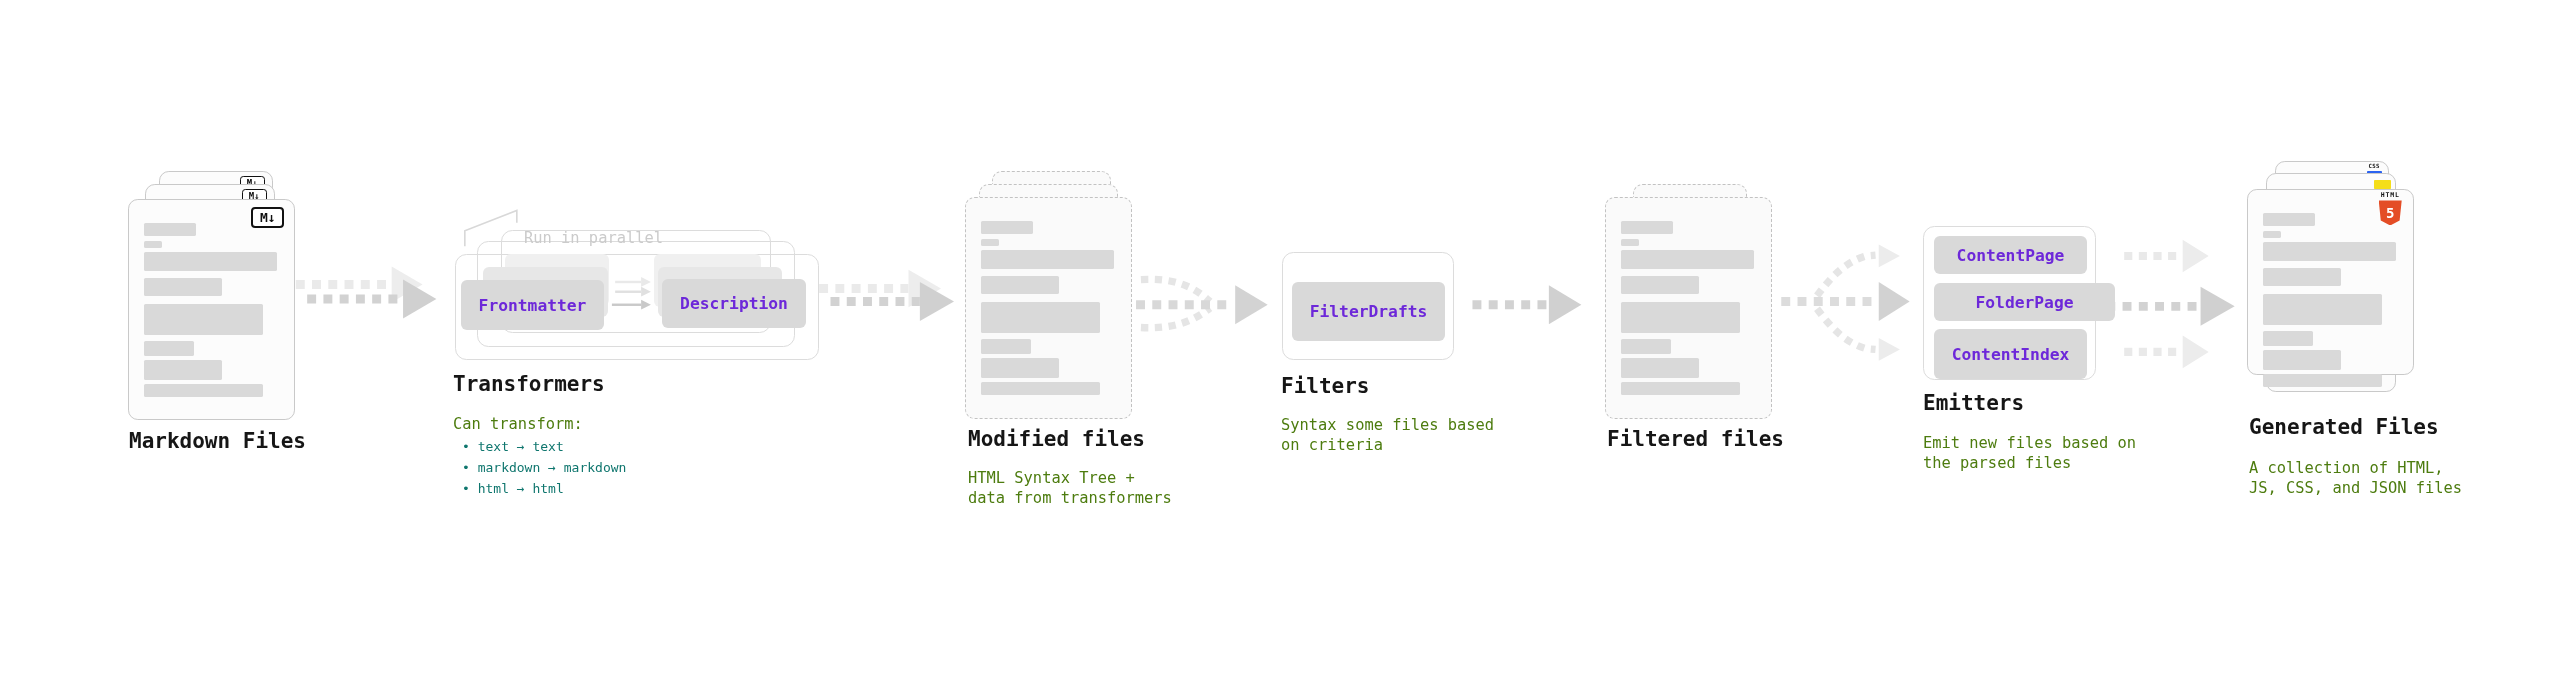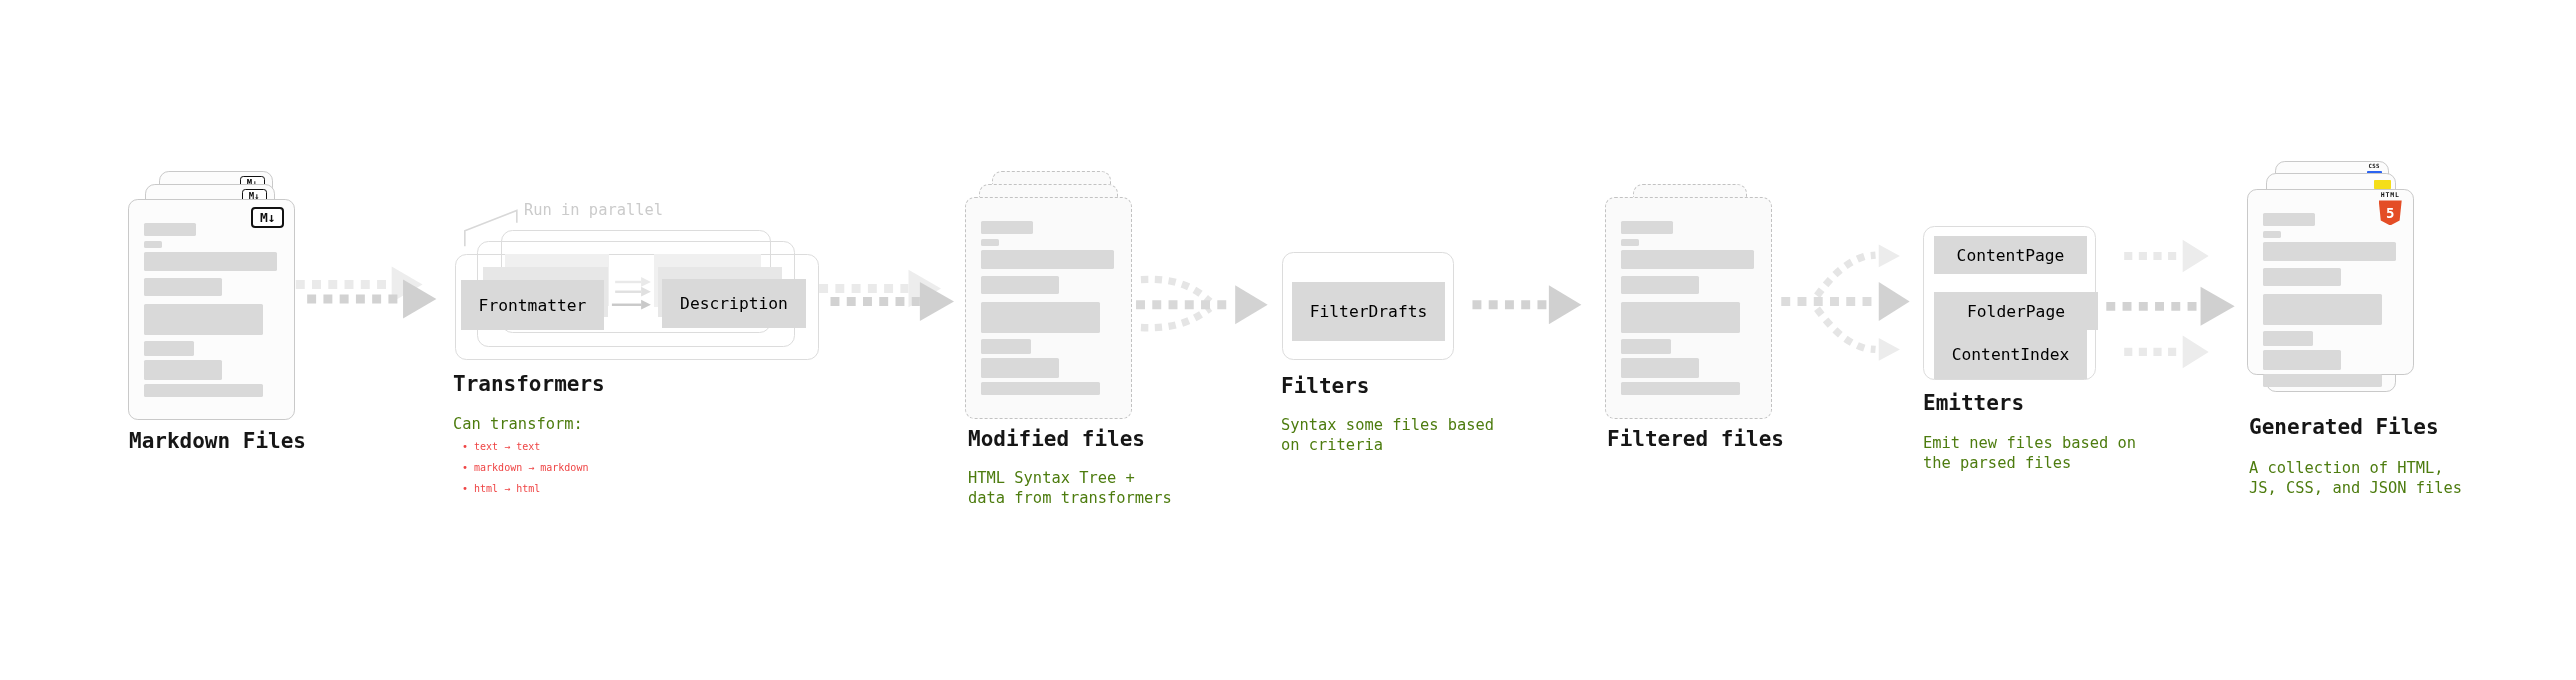--- a/index.html
+++ b/index.html
@@ -35,31 +35,31 @@
   .badge-css .u{width:14.6px;height:3.3px;background:#2b63f0;border-radius:0.8px;margin:0.8px auto 0;}
   .badge-js{position:absolute;right:4.1px;top:5.7px;width:17px;height:9.8px;background:#f5de19;border-radius:0.8px;}
   .badge-html5{position:absolute;right:9.8px;top:2.4px;width:26px;text-align:center;}
   .badge-html5 .w{font-size:6.5px;font-weight:700;color:#111;letter-spacing:0.8px;line-height:7.3px;}
   .badge-html5 .shield{width:23px;height:25px;margin:0.8px auto 0;background:#e44d26;
     clip-path:polygon(0 0,100% 0,91% 80%,50% 100%,9% 80%);
     display:flex;align-items:center;justify-content:center;color:#fff;font-size:14px;font-weight:700;}
 
   
   .outline{position:absolute;border:1.6px solid #dcdcdc;border-radius:11.4px;box-sizing:border-box;background:transparent;}
-  .nodebox{position:absolute;background:#d9d9d9;border-radius:0;display:flex;align-items:center;justify-content:center;
-    font-size:16.3px;color:#000000;white-space:nowrap;}
+  .nodebox{position:absolute;background:#d9d9d9;border-radius:6px;display:flex;align-items:center;justify-content:center;
+    font-size:16.3px;color:#6d28d9;white-space:nowrap;font-weight:bold;}
   .nodebox.ghost1{background:#e7e7e7;}
   .nodebox.ghost2{background:#f0f0f0;}
 
   
   .heading{position:absolute;font-size:21px;font-weight:700;color:#161616;white-space:nowrap;line-height:24.4px;}
   .desc{position:absolute;font-size:15.4px;line-height:20.3px;color:#4d7c0f;white-space:pre-line;}
-  .bullets{position:absolute;font-size:10px;line-height:21px;color:#ef4444;}
+  .bullets{position:absolute;font-size:13px;line-height:21px;color:#0f766e;}
   .bullets div{white-space:nowrap;}
-  .annotation{position:absolute;font-size:15.4px;color:#cbcbcb;white-space:nowrap;}
+  .annotation{position:absolute;font-size:15.4px;color:#cbcbcb;white-space:nowrap;margin-top:28px;}
 </style>
 </head>
 <body>
 
 <div id="canvas">
 
   <svg id="arrows" width="2576" height="681" viewBox="0 0 3170 838">
 
     <g>
       <line x1="364" y1="350" x2="482" y2="350" stroke="#eaeaea" stroke-width="11" stroke-dasharray="11 9"></line>
@@ -201,21 +201,21 @@
         <div class="bar b6"></div>
         <div class="bar b7"></div>
         <div class="bar b8"></div>
       </div>
       <div class="heading" style="left:1607px;top:427px">Filtered files</div>
     </div>
 
     <div>
       <div class="outline" style="left:1923px;top:226px;width:173px;height:154px"></div>
       <div class="nodebox" style="left:1934px;top:236px;width:153px;height:38px">ContentPage</div>
-      <div class="nodebox" style="left:1934px;top:292px;width:164px;height:38px">FolderPage</div>
+      <div class="nodebox" style="left:1934px;top:283px;width:181px;height:38px">FolderPage</div>
       <div class="nodebox" style="left:1934px;top:329px;width:153px;height:50px">ContentIndex</div>
       <div class="heading" style="left:1923px;top:391px">Emitters</div>
       <div class="desc" style="left:1923px;top:433px">Emit new files based on
 the parsed files</div>
     </div>
 
     <div>
       <div class="card" style="left:2275px;top:161px;width:114px;height:218px">
         <div class="badge-css">
           <div class="w">CSS</div>

